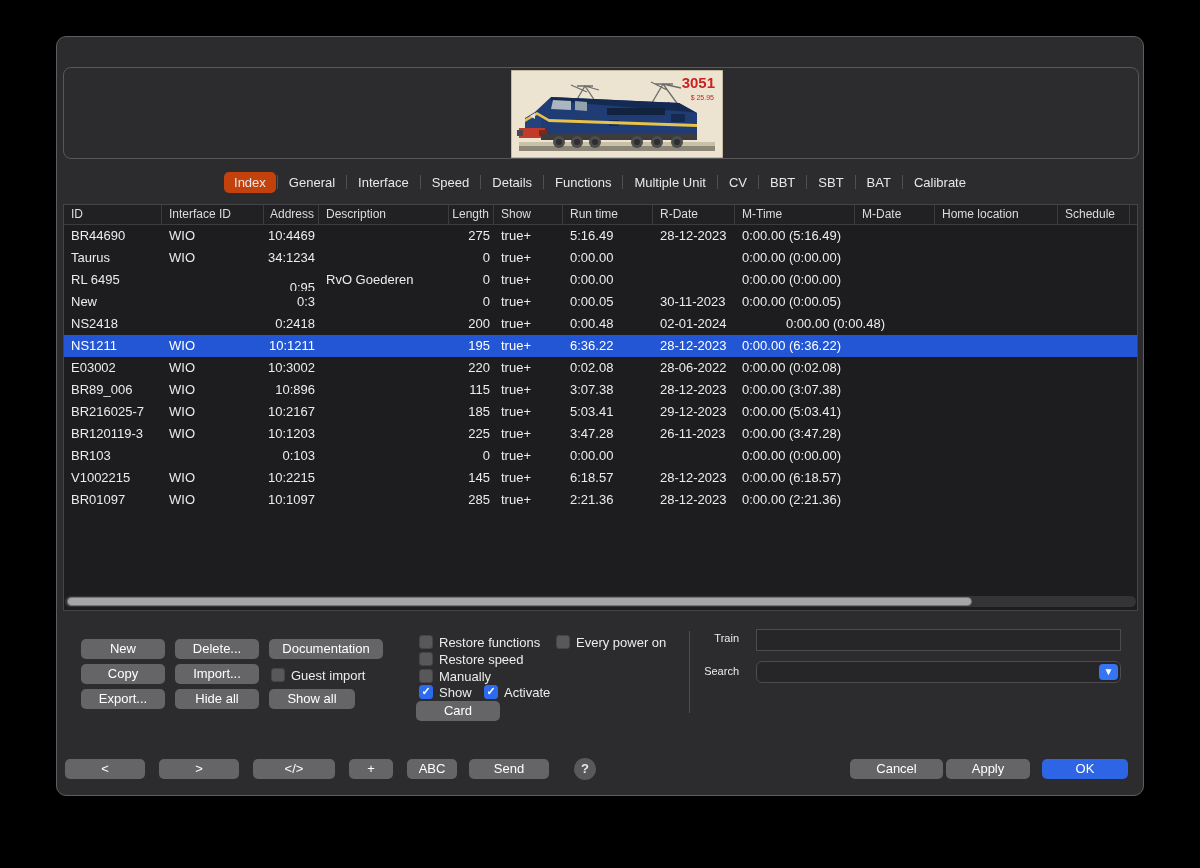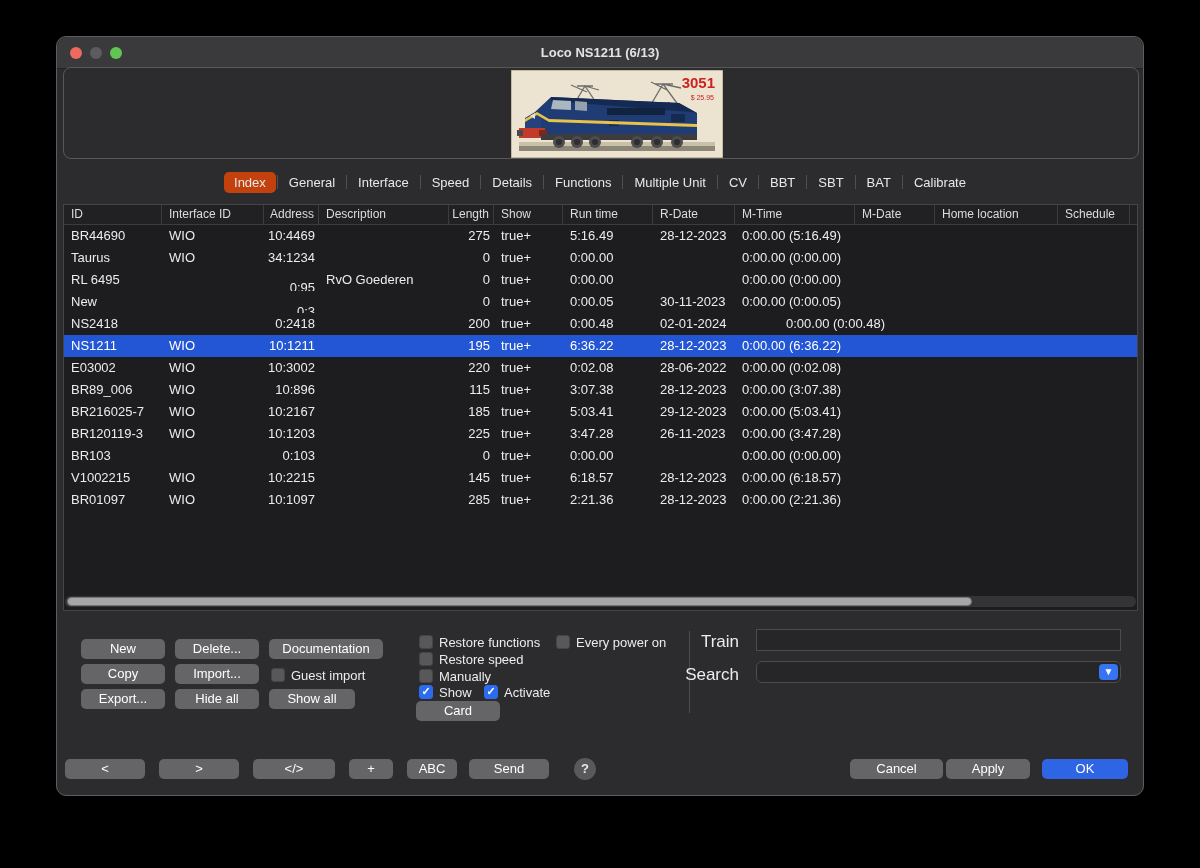--- a/index.html
+++ b/index.html
@@ -63,46 +63,38 @@
         background:#58585b; border:1px solid #454547; vertical-align:-2px;
         position:relative; }
   .cb.checked { background:#2d6bee; border-color:#2d6bee; }
   .cb.checked::after { content:"✓"; position:absolute; left:1.5px; top:-1px;
         color:#fff; font-size:11px; font-weight:bold; }
   .cblabel { color:#ececec; font-size:13px; margin-left:6px; vertical-align:0px; }
   .cbrow { position:absolute; white-space:nowrap; }
 
   .vdivider { position:absolute; width:1px; background:#4c4c4e; }
 
-  .fieldlabel { position:absolute; color:#ececec; font-size:17px; text-align:right; }
+  .fieldlabel { position:absolute; color:#ececec; font-size:11px; text-align:right; }
   .textfield { position:absolute; height:22px; background:#262628; border:1px solid #4c4c4e;
                color:#ececec; font-size:13px; padding:0 6px; }
   .combo { position:absolute; height:22px; background:#262628; border:1px solid #4c4c4e;
            border-radius:6px; }
   .combo-btn { position:absolute; right:2px; top:2px; width:19px; height:16px;
                background:#3574f2; border-radius:4px; color:#fff; font-size:10px;
                line-height:16px; text-align:center; }
 
   .help-btn { position:absolute; width:22px; height:22px; border-radius:50%;
               background:#59595c; color:#e8e8e8; font-size:13px; font-weight:bold;
               line-height:22px; text-align:center; border:none; }
 </style>
 </head>
 <body>
 
 <div class="window">
 
-  <div class="titlebar">
-    <div class="lights">
-      <span class="light" style="background:#ed6a5e"></span>
-      <span class="light" style="background:#5c5c5e"></span>
-      <span class="light" style="background:#61c554"></span>
-    </div>
-    <div class="title">Loco NS1211 (6/13)</div>
-  </div>
 
   <div class="image-panel">
     <div class="loco-card">
       <svg width="212" height="88" viewBox="0 0 212 88">
 
         <rect x="0" y="0" width="212" height="88" rx="2" fill="#ece4d0" stroke="#b8ad90" stroke-width="1.5"></rect>
 
         <rect x="8" y="76" width="196" height="5" fill="#8d8778"></rect>
         <rect x="8" y="72" width="196" height="4" fill="#c9c0a8"></rect>
 
@@ -236,21 +228,21 @@
           <div class="td" style="width: 90px;">0:00.00</div>
           <div class="td" style="width: 82px;"></div>
           <div class="td" style="width: 120px;">0:00.00 (0:00.00)</div>
           <div class="td" style="width: 80px;"></div>
           <div class="td" style="width: 123px;"></div>
           <div class="td" style="width: 72px;"></div>
         </div>
         <div class="tr">
           <div class="td" style="width: 98px;">New</div>
           <div class="td" style="width: 102px;"></div>
-          <div class="td r" style="width: 55px; margin-top: 10px;">0:3</div>
+          <div class="td r" style="width: 55px;">0:3</div>
           <div class="td" style="width: 130px;"></div>
           <div class="td r" style="width: 45px;">0</div>
           <div class="td" style="width: 69px;">true+</div>
           <div class="td" style="width: 90px;">0:00.05</div>
           <div class="td" style="width: 82px;">30-11-2023</div>
           <div class="td" style="width: 120px;">0:00.00 (0:00.05)</div>
           <div class="td" style="width: 80px;"></div>
           <div class="td" style="width: 123px;"></div>
           <div class="td" style="width: 72px;"></div>
         </div>

